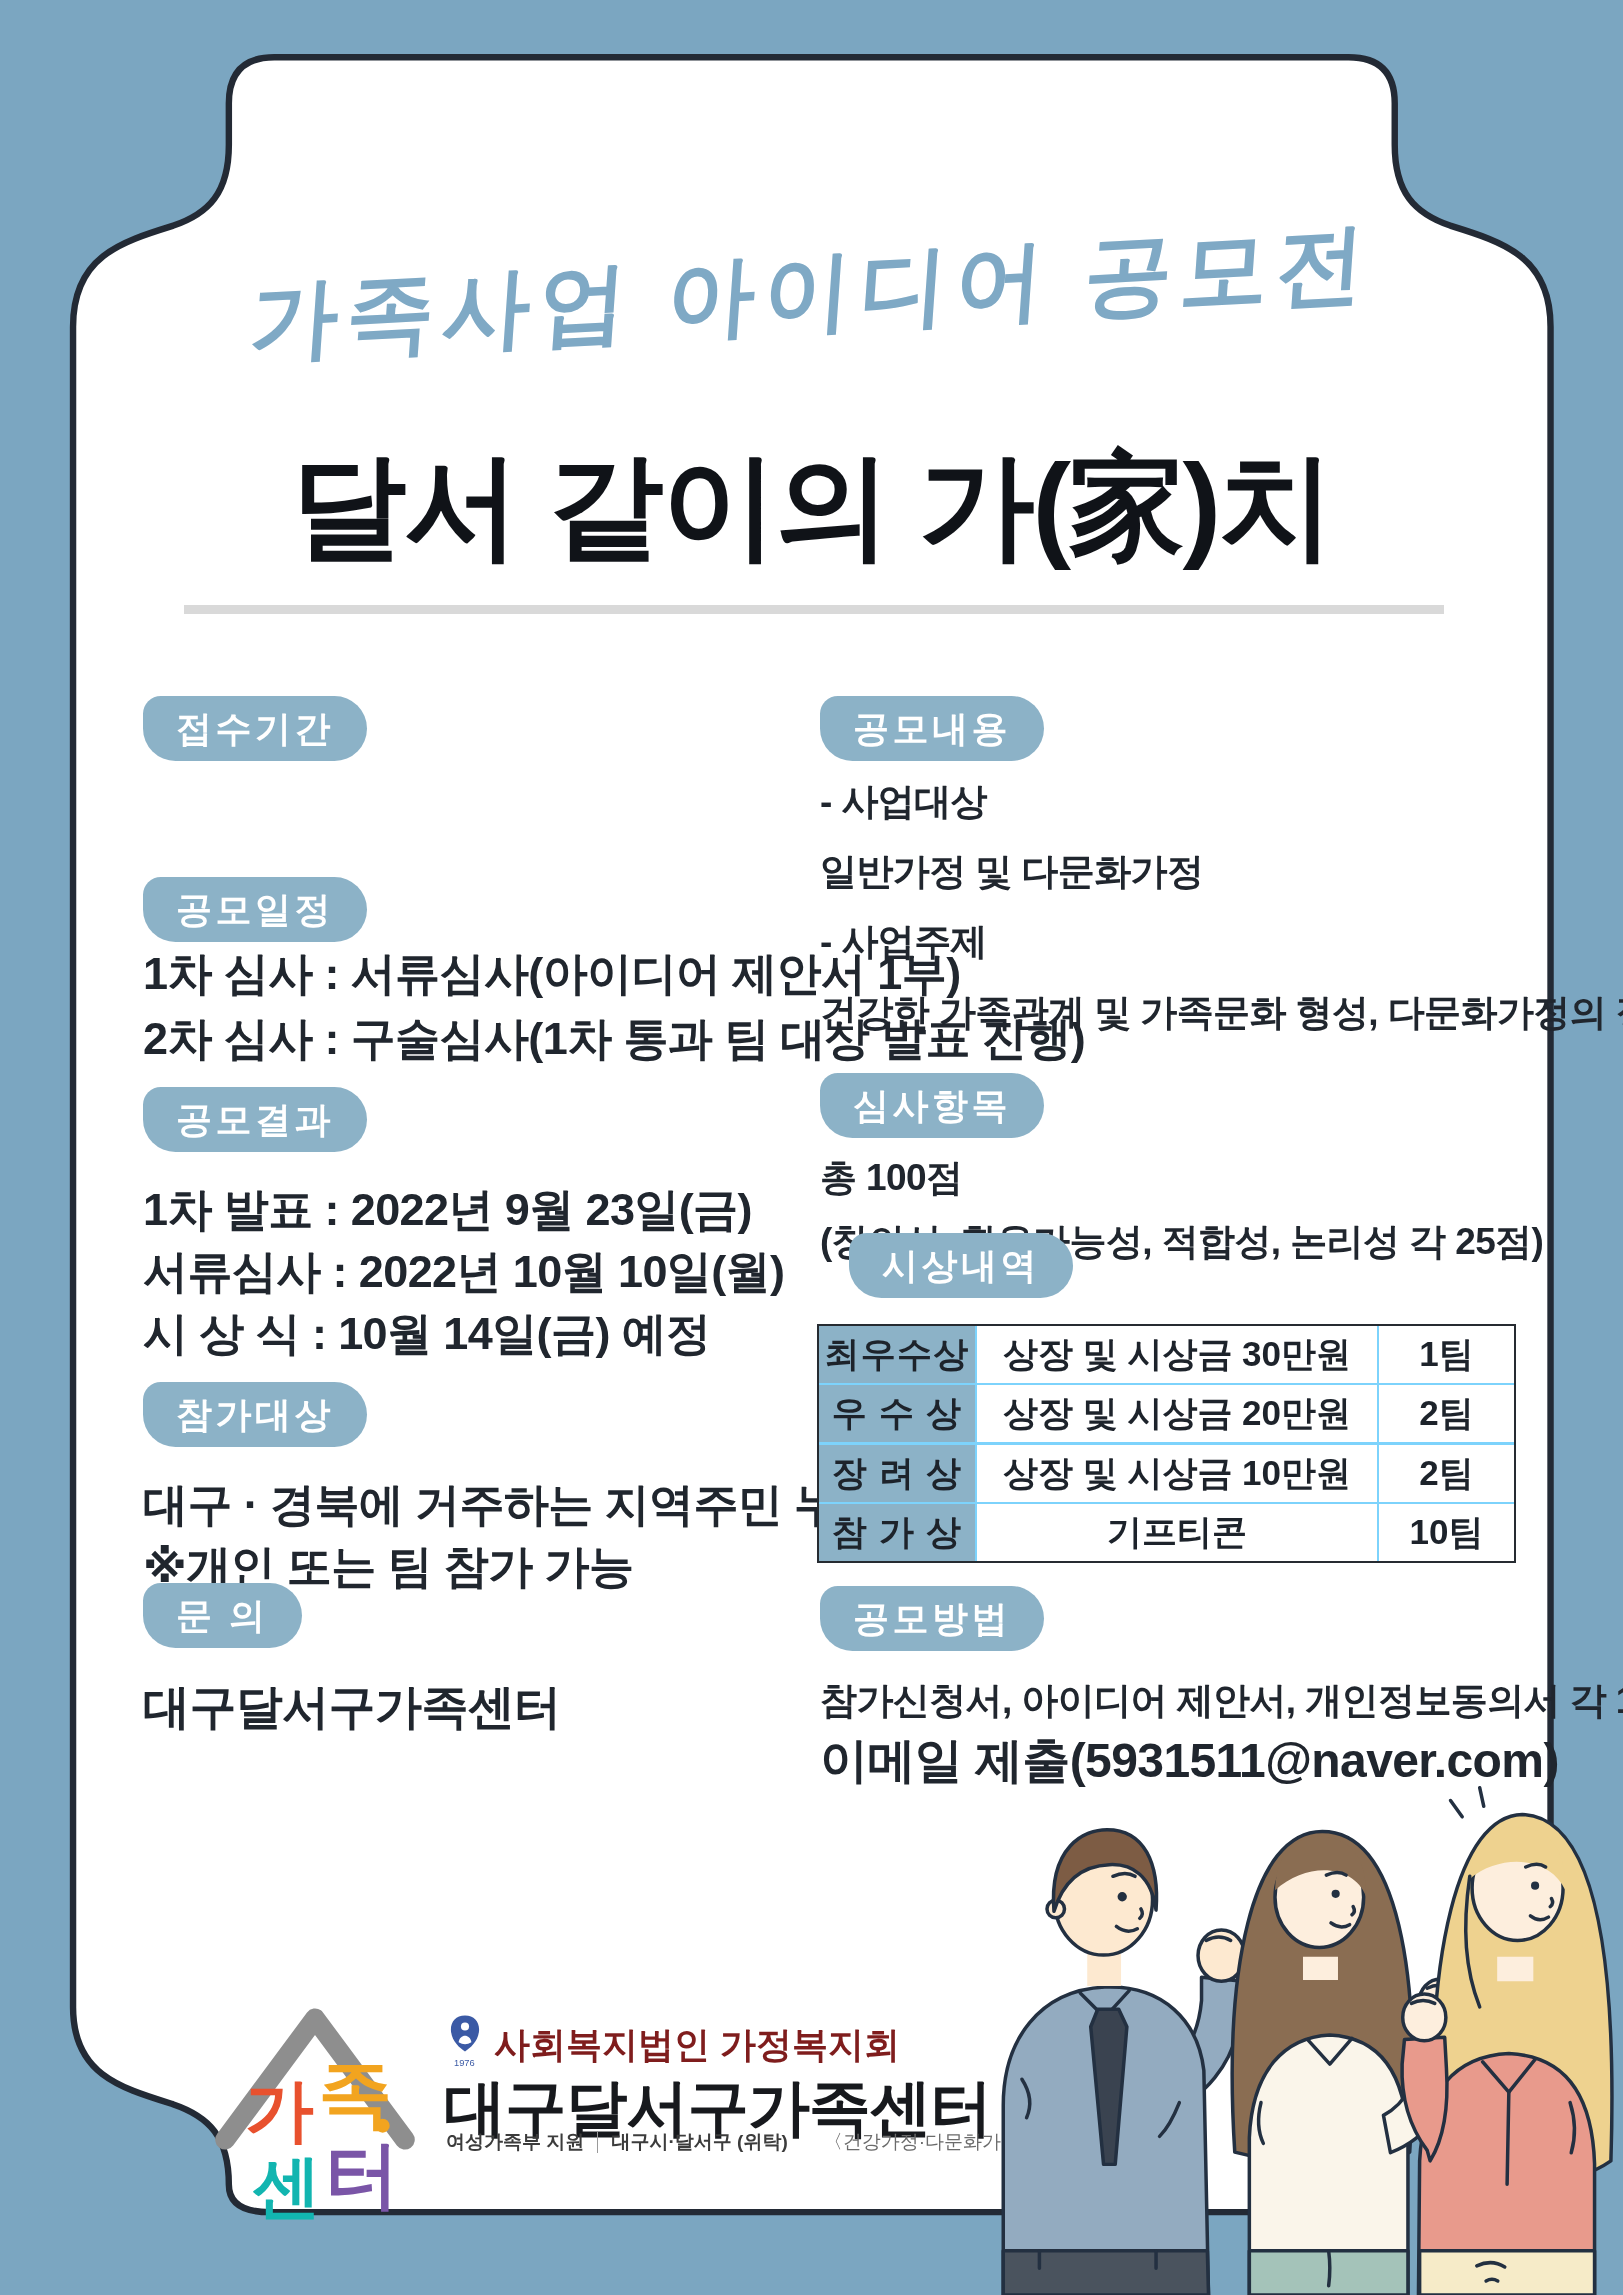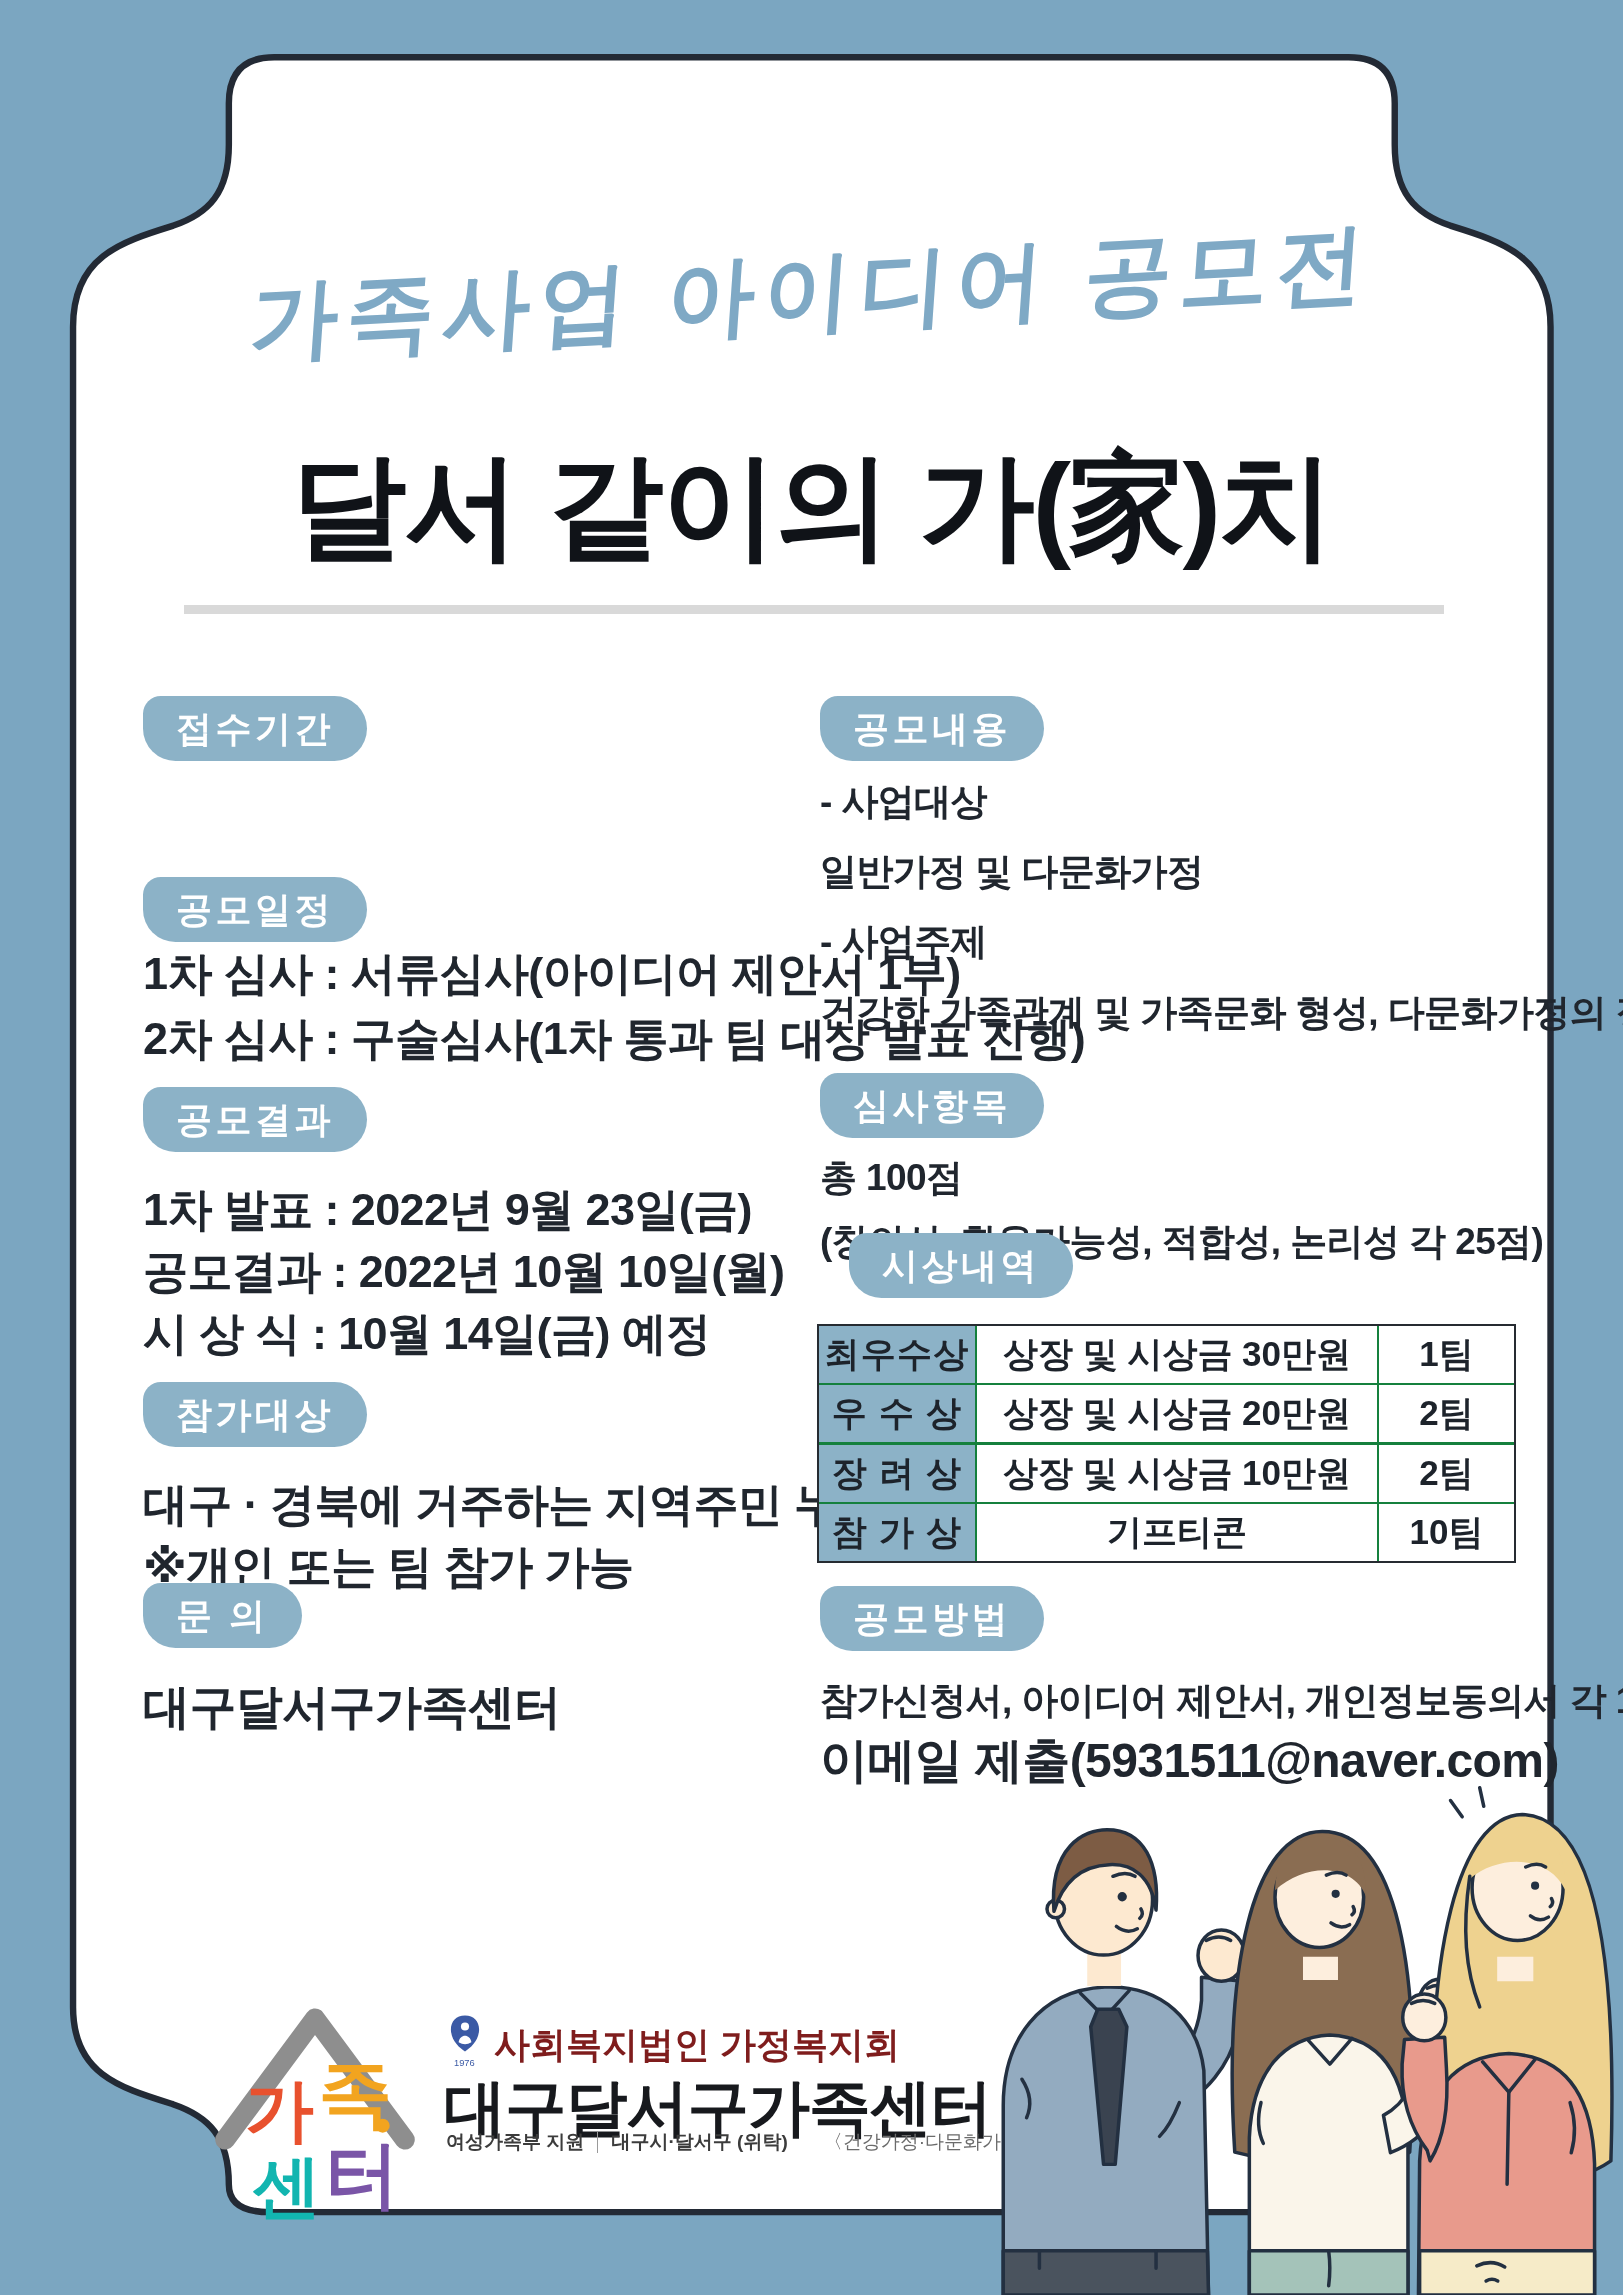--- a/index.html
+++ b/index.html
@@ -22,21 +22,21 @@
   
   .line{font-size:45px;font-weight:600;color:#20262e;white-space:nowrap;letter-spacing:-0.6px;}
   .line.big{font-size:50px;font-weight:800;}
   .line.r{font-size:37px;}
   .line.bold2{font-size:48px;font-weight:800;}
   .line.inq1{font-size:47px;font-weight:700;}
   .line.inq2{font-size:51px;font-weight:800;}
 
   
   .awards{left:817px;top:1324px;width:695px;border:2.9px solid #262b31;display:grid;
-    grid-template-columns:156px 1fr 135px;background:#15803d;grid-gap:2.3px;}
+    grid-template-columns:156px 1fr 135px;background:#7dd3fc;grid-gap:2.3px;}
   .awards .cell{height:57px;display:flex;align-items:center;justify-content:center;
     background:#ffffff;font-size:35px;font-weight:600;color:#1d232b;white-space:nowrap;}
   .awards .cell.hdr{background:#8cb2c7;font-weight:700;letter-spacing:1.2px;color:#1d232b;}
 
   
   .org-blue{left:494px;top:2021px;font-size:36px;font-weight:700;color:#7f1d1d;white-space:nowrap;}
   .org-name{left:444px;top:2066px;font-size:62px;font-weight:900;color:#17191d;white-space:nowrap;letter-spacing:-1.2px;}
   .credits{left:446px;top:2129px;font-size:19px;color:#3c3c3c;white-space:nowrap;display:flex;align-items:center;gap:13px;}
   .credits .sep{width:1.2px;height:21px;background:#9a9a9a;}
   .credits .light{color:#6b6b6b;margin-left:23px;}
@@ -62,21 +62,21 @@
   <div class="abs divider"></div>
 
   <div class="abs badge" style="left:143px;top:696px;">접수기간</div>
 
   <div class="abs badge" style="left:143px;top:845px;margin-top:32px;">공모일정</div>
   <div class="abs line" style="left:143px;top:944px;">1차 심사 : 서류심사(아이디어 제안서 1부)</div>
   <div class="abs line" style="left:143px;top:1009px;">2차 심사 : 구술심사(1차 통과 팀 대상 발표 진행)</div>
 
   <div class="abs badge" style="left:143px;top:1087px;">공모결과</div>
   <div class="abs line" style="left:143px;top:1180px;">1차 발표 : 2022년 9월 23일(금)</div>
-  <div class="abs line" style="left:143px;top:1242px;">공모결과 : 2022년 10월 10일(월)</div>
+  <div class="abs line" style="left:143px;top:1242px;">서류심사 : 2022년 10월 10일(월)</div>
   <div class="abs line" style="left:143px;top:1304px;">시 상 식 : 10월 14일(금) 예정</div>
 
   <div class="abs badge" style="left:143px;top:1382px;">참가대상</div>
   <div class="abs line" style="left:143px;top:1475px;">대구 · 경북에 거주하는 지역주민  누구나</div>
   <div class="abs line" style="left:143px;top:1537px;">※개인 또는 팀 참가 가능</div>
 
   <div class="abs badge" style="left:143px;top:1583px;">문    의</div>
   <div class="abs line inq1" style="left:143px;top:1676px;">대구달서구가족센터</div>
 
   <div class="abs badge" style="left:820px;top:696px;">공모내용</div>

